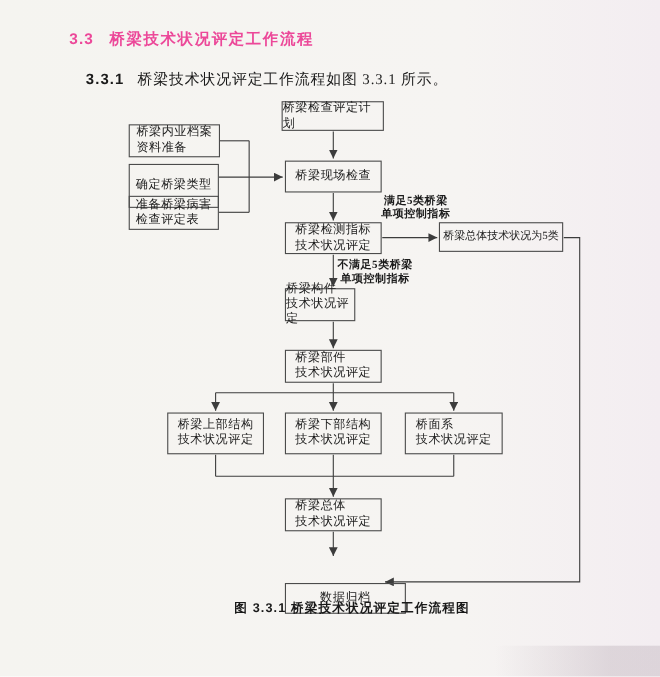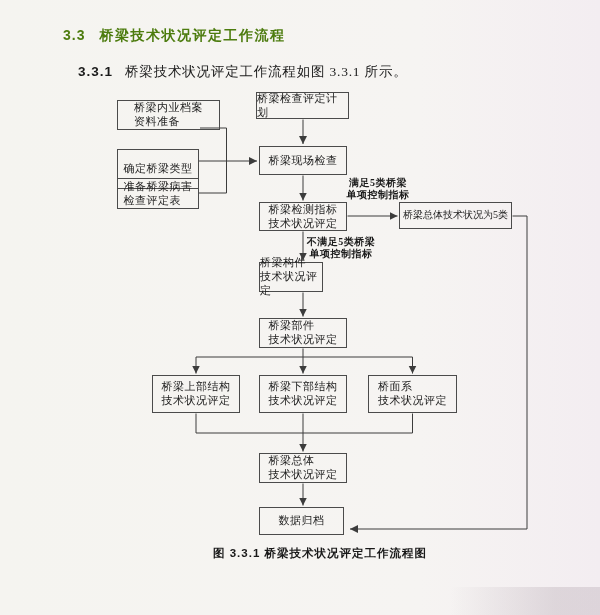--- a/index.html
+++ b/index.html
@@ -7,21 +7,21 @@
     width:600px;height:615px;overflow:hidden;position:relative;
     background:linear-gradient(90deg,#f5f4f0 0%,#f6f4f2 70%,#f3edf1 100%);
     font-family:"Liberation Serif", serif;
     color:#1d1d1d;
   }
   .page{position:absolute;inset:0;}
   
   .sec-heading{
     position:absolute;left:63px;top:27px;
     font:bold 14px/1.2 "Liberation Sans", sans-serif;
-    letter-spacing:1.5px;color:#4d7c0f;text-align:right;
+    letter-spacing:1.5px;color:#ec4899;text-align:right;
   }
   .sec-heading .num{margin-right:14px;letter-spacing:1px;}
   .clause{
     position:absolute;left:78px;top:64px;
     font:13.5px/1.2 "Liberation Serif", serif;
     letter-spacing:0.8px;color:#1a1a1a;
   }
   .clause .num{font-weight:bold;font-family:"Liberation Sans",sans-serif;margin-right:12px;letter-spacing:1px;}
   
   .node{
@@ -108,21 +108,21 @@
       <path d="M412.5 413.5 V433"></path>
       <path d="M196 433 H412.5"></path>
       <path d="M303 413.5 V451.5" marker-end="url(#arr)"></path>
 
       <path d="M303 483.5 V505.5" marker-end="url(#arr)"></path>
     </g>
   </svg>
 
   <div class="node" style="left:256px;top:92px;width:93px;height:27px">桥梁检查评定计划</div>
 
-  <div class="node" style="left:117px;top:100px;width:103px;height:30px">桥梁内业档案
+  <div class="node" style="left:117px;top:113px;width:83px;height:30px">桥梁内业档案
 资料准备</div>
 
   <div class="node" style="left:117px;top:149px;width:82px;height:40px">确定桥梁类型</div>
 
   <div class="node" style="left:259px;top:146px;width:88px;height:29px">桥梁现场检查</div>
 
   <div class="node" style="left:117px;top:178px;width:82px;height:31px">准备桥梁病害
 检查评定表</div>
 
   <div class="node" style="left:259px;top:202px;width:88px;height:29px">桥梁检测指标
@@ -141,21 +141,21 @@
 
   <div class="node" style="left:259px;top:375px;width:88px;height:38px">桥梁下部结构
 技术状况评定</div>
 
   <div class="node" style="left:368px;top:375px;width:89px;height:38px">桥面系
 技术状况评定</div>
 
   <div class="node" style="left:259px;top:453px;width:88px;height:30px">桥梁总体
 技术状况评定</div>
 
-  <div class="node" style="left:259px;top:507px;width:85px;height:28px">数据归档</div>
+  <div class="node" style="left:259px;top:530px;width:110px;height:28px">数据归档</div>
 
   <div class="edge-label" style="left:344px;top:177px;width:68px">满足5类桥梁
 单项控制指标</div>
 
   <div class="edge-label" style="left:304px;top:236px;width:74px">不满足5类桥梁
 单项控制指标</div>
 
   <div class="fig-caption">图 3.3.1  桥梁技术状况评定工作流程图</div>
 
   <div class="wm-shade"></div>

